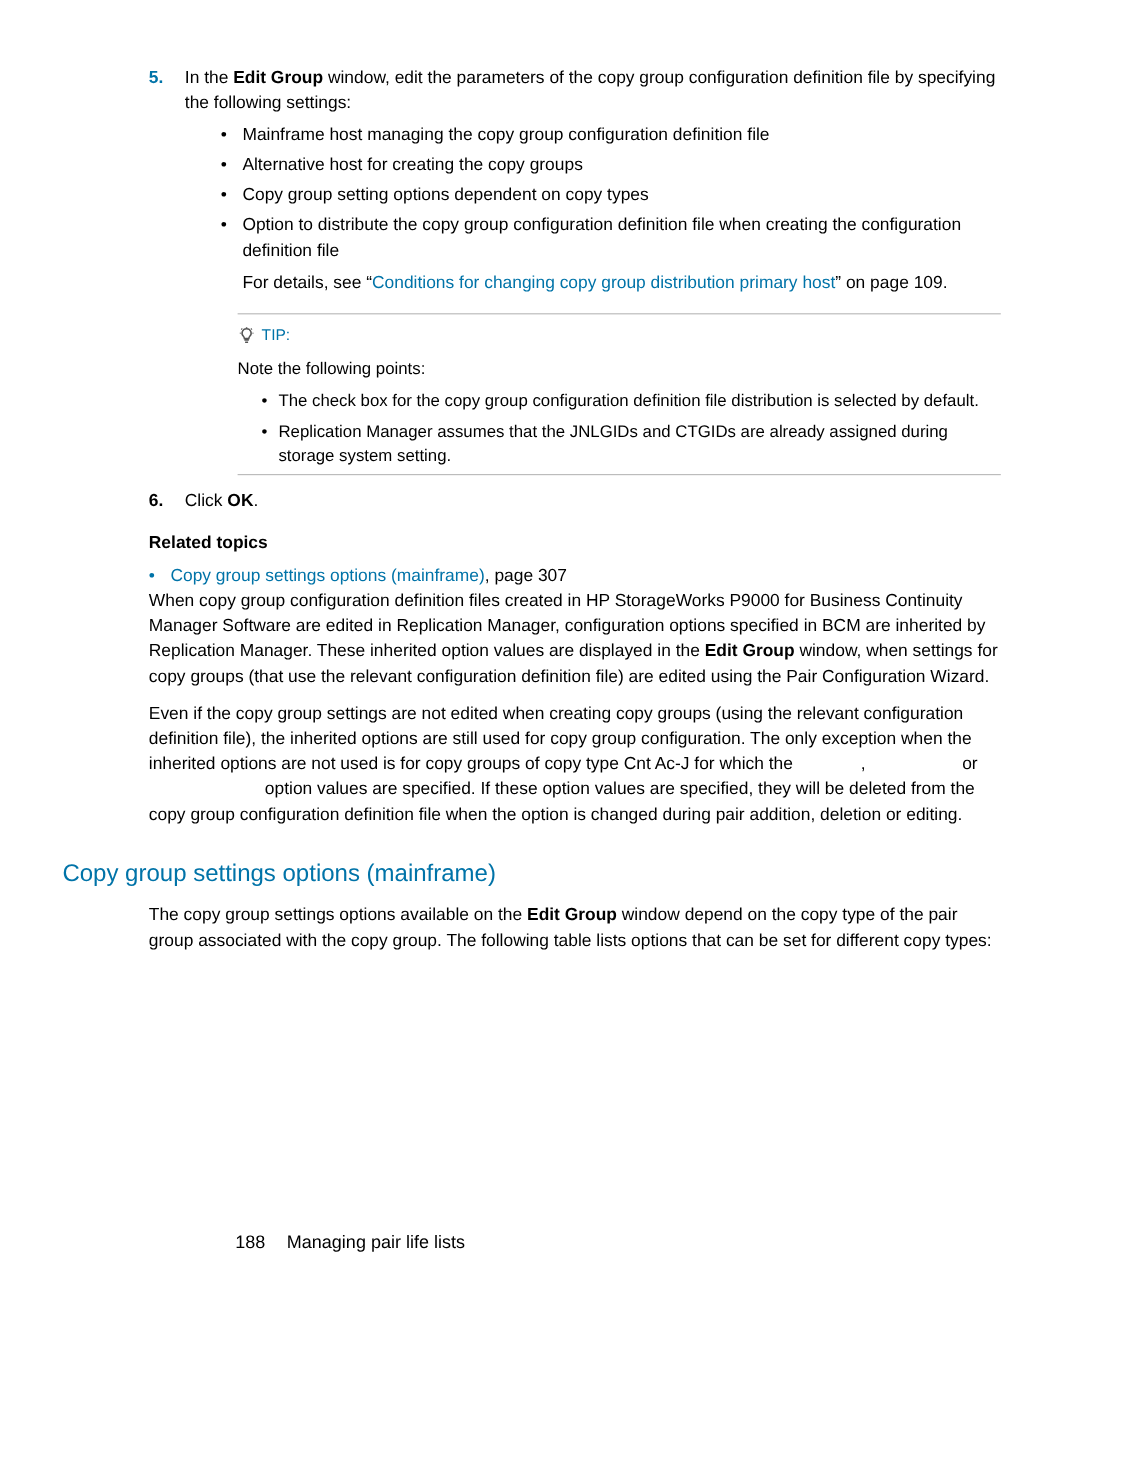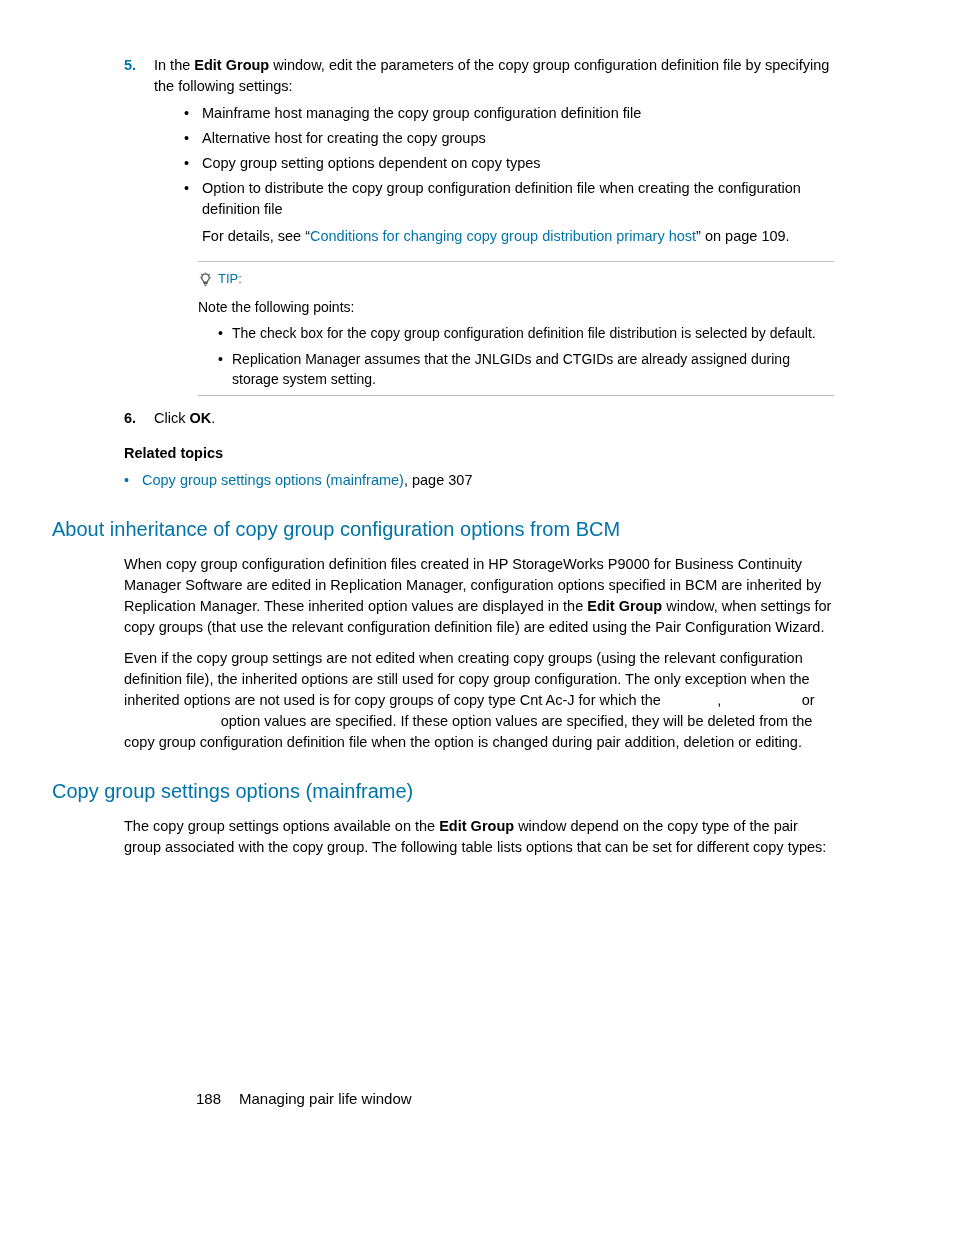--- a/index.html
+++ b/index.html
@@ -122,29 +122,28 @@
     </li>
   </ol>
 
   <div class="related">Related topics</div>
   <ul class="related-ul">
     <li>
       <a class="link" href="#">Copy group settings options (mainframe)</a><span>, page 307</span>
     </li>
   </ul>
 
-  <h2 class="section">About inheritance of copy group configuration options from BCM</h2>
   <p class="body">
     <span>When copy group configuration definition files created in HP StorageWorks P9000 for Business Continuity Manager Software are edited in Replication Manager, configuration options specified in BCM are inherited by Replication Manager. These inherited option values are displayed in the </span><b>Edit Group</b><span> window, when settings for copy groups (that use the relevant configuration definition file) are edited using the Pair Configuration Wizard.</span>
   </p>
   <p class="body">Even if the copy group settings are not edited when creating copy groups (using the relevant configuration definition file), the inherited options are still used for copy group configuration. The only exception when the inherited options are not used is for copy groups of copy type Cnt Ac-J for which the &nbsp;&nbsp;&nbsp;&nbsp;&nbsp;&nbsp;&nbsp;&nbsp;&nbsp;&nbsp;&nbsp;&nbsp; , &nbsp;&nbsp;&nbsp;&nbsp;&nbsp;&nbsp;&nbsp;&nbsp;&nbsp;&nbsp;&nbsp;&nbsp;&nbsp;&nbsp;&nbsp;&nbsp;&nbsp;&nbsp; or &nbsp;&nbsp;&nbsp;&nbsp;&nbsp;&nbsp;&nbsp;&nbsp;&nbsp;&nbsp;&nbsp;&nbsp;&nbsp;&nbsp;&nbsp;&nbsp;&nbsp;&nbsp;&nbsp;&nbsp;&nbsp;&nbsp;&nbsp; option values are specified. If these option values are specified, they will be deleted from the copy group configuration definition file when the option is changed during pair addition, deletion or editing.</p>
 
   <h2 class="section">Copy group settings options (mainframe)</h2>
   <p class="body">
     <span>The copy group settings options available on the </span><b>Edit Group</b><span> window depend on the copy type of the pair group associated with the copy group. The following table lists options that can be set for different copy types:</span>
   </p>
 
   <div class="footer">
     <span class="pn">188</span>
-    <span>Managing pair life window</span>
+    <span>Managing pair life lists</span>
   </div>
 
 </div>
 
 </body></html>

